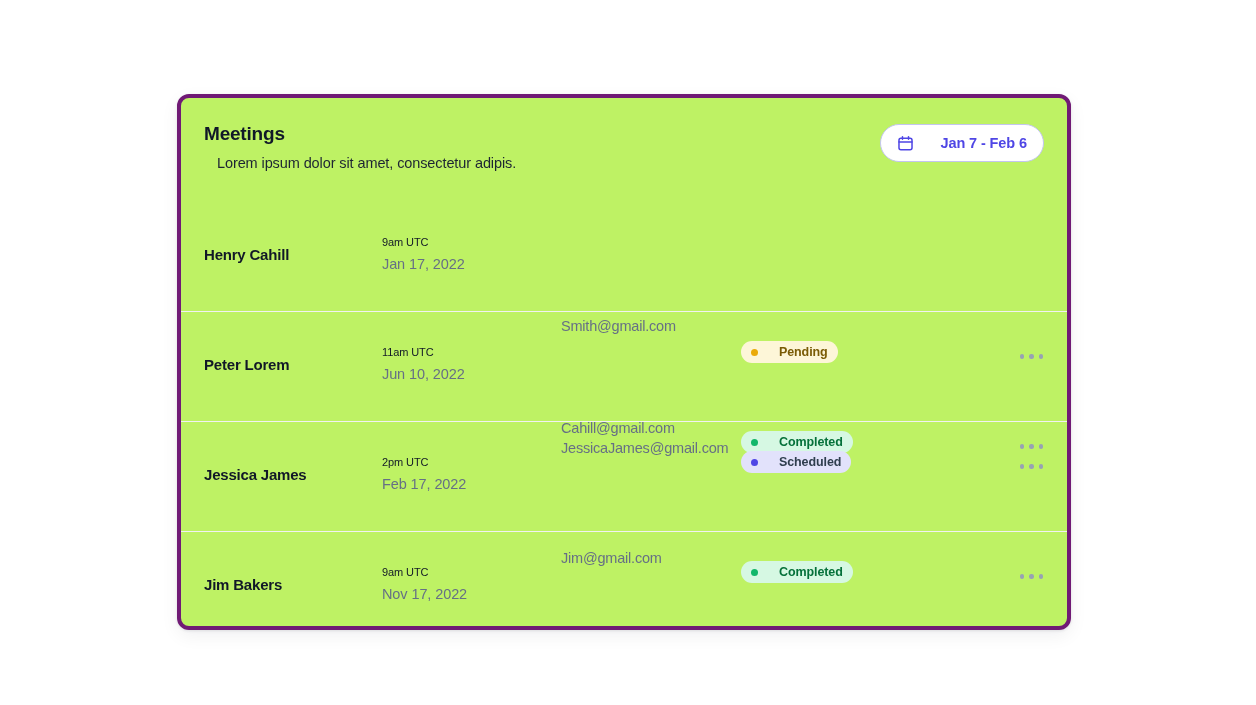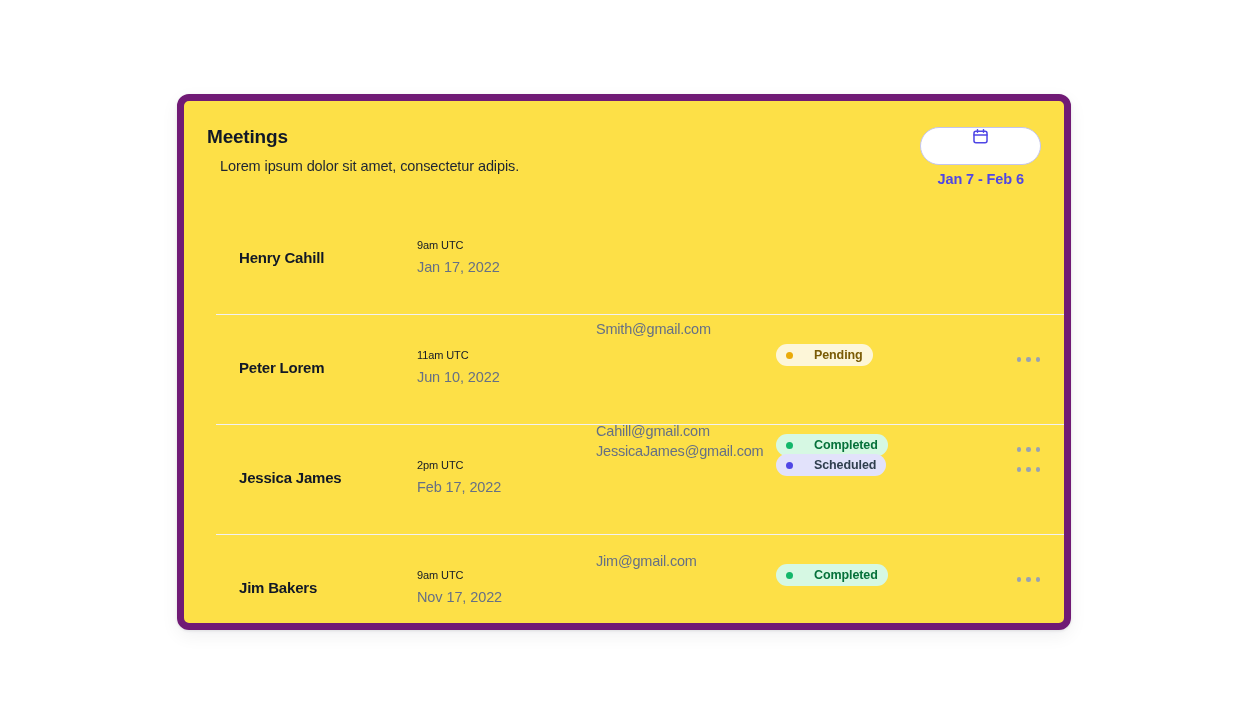--- a/index.html
+++ b/index.html
@@ -21,23 +21,23 @@
     height: 705px;
   }
 
   
   .card {
     position: absolute;
     left: 177px;
     top: 94px;
     width: 894px;
     height: 536px;
-    background: #fde047;
+    background: #bef264;
     border-radius: 12px;
-    border: 7px solid #701a75;
+    border: 4px solid #701a75;
     box-shadow: 0 1px 3px rgba(16,24,40,0.10), 0 6px 18px rgba(16,24,40,0.06);
     box-sizing: border-box;
     overflow: hidden;
   }
 
   
   .card-header {
     position: relative;
     height: 104px;
   }
@@ -67,38 +67,37 @@
     height: 38px;
     display: flex;
     align-items: center;
     gap: 26px;
     padding: 0 16px;
     border: 1.3px solid #c3c5f0;
     border-radius: 19px;
     background: #ffffff;
     box-sizing: border-box;
     cursor: pointer;
-    flex-direction: column;
   }
   .date-btn .cal-icon {
     display: block;
     width: 17px;
     height: 17px;
     flex: 0 0 auto;
   }
   .date-btn-label {
     font-size: 14.5px;
     font-weight: bold;
     color: #4f46e5;
     letter-spacing: -0.1px;
     white-space: nowrap;
   }
 
   
-  .rows { position: relative; margin-left: 32px; }
+  .rows { position: relative; }
 
   .meeting-row {
     position: relative;
     height: 109px;
     border-top: 1px solid #f1f1f3;
   }
   .meeting-row.first { border-top: none; }
 
   .col-name {
     position: absolute;

